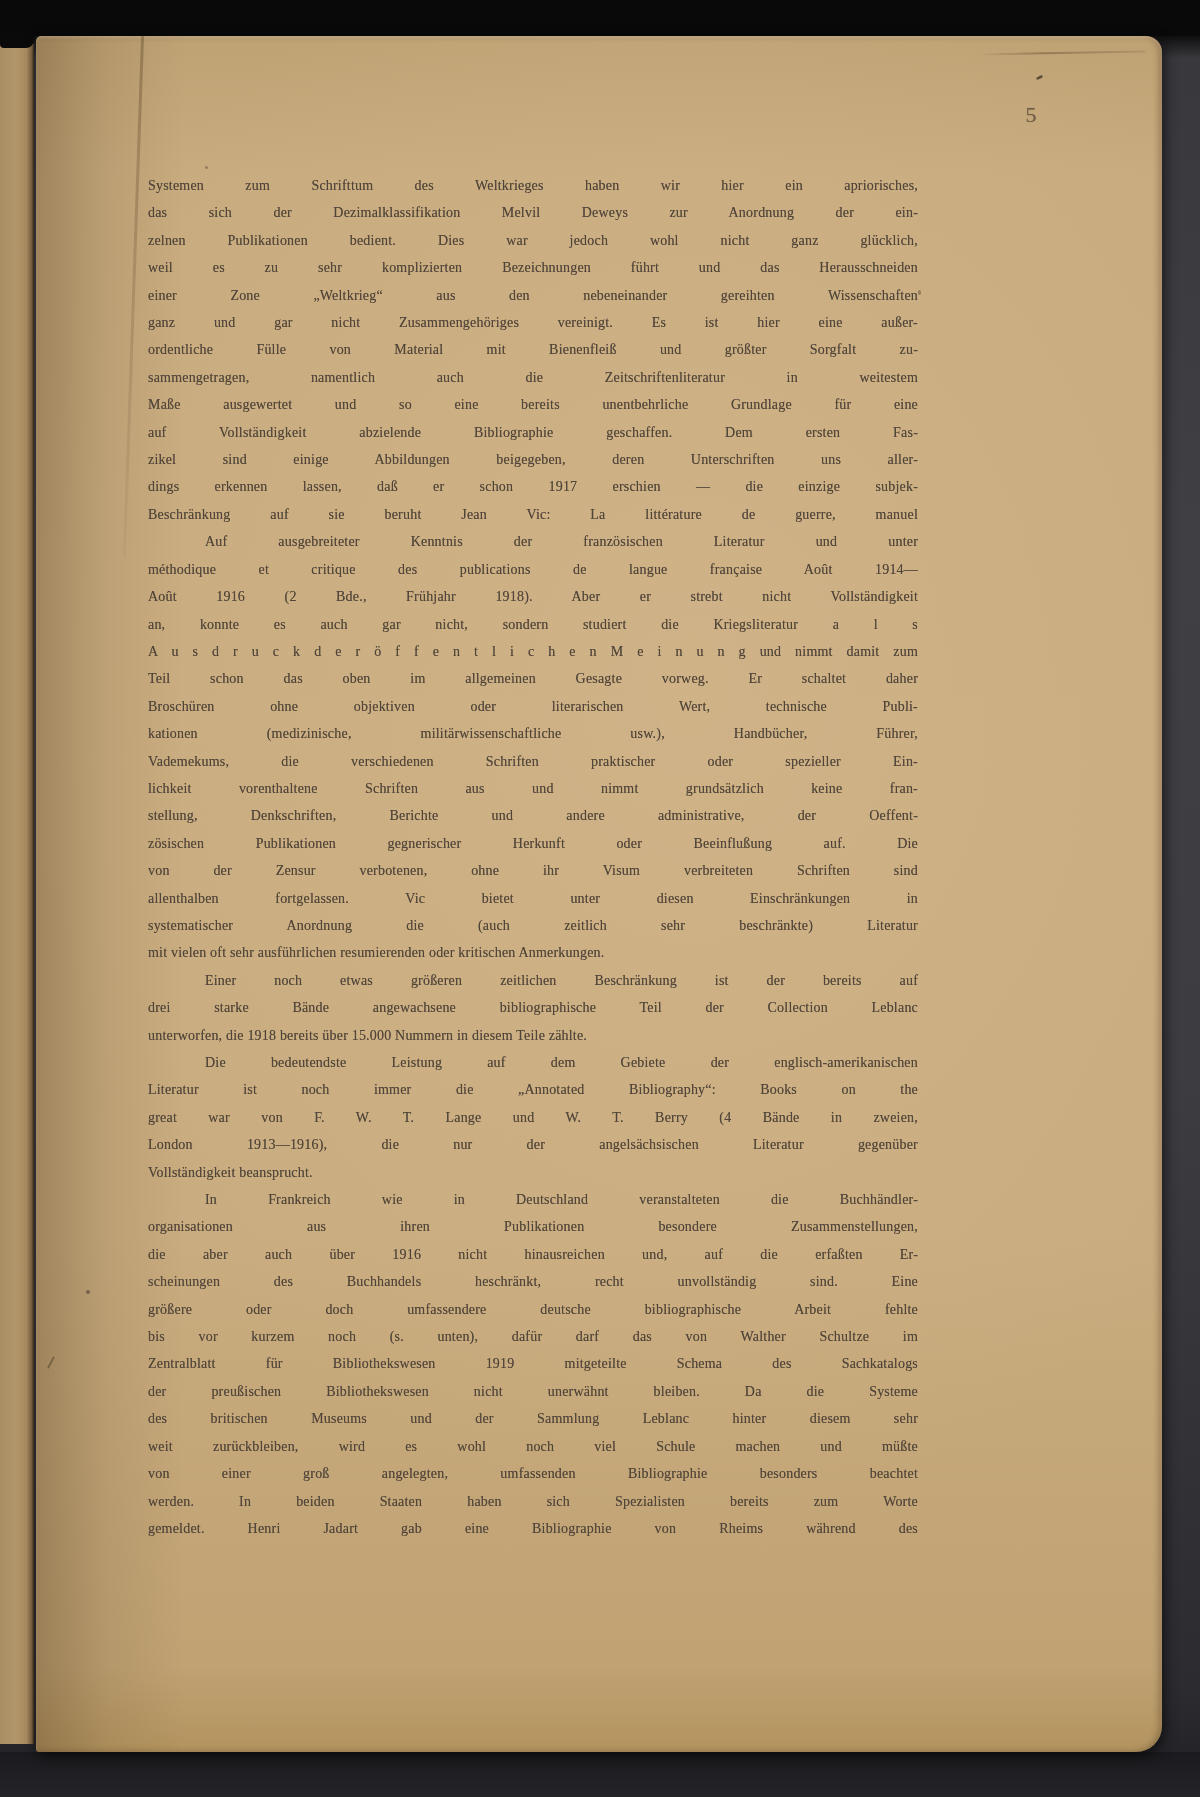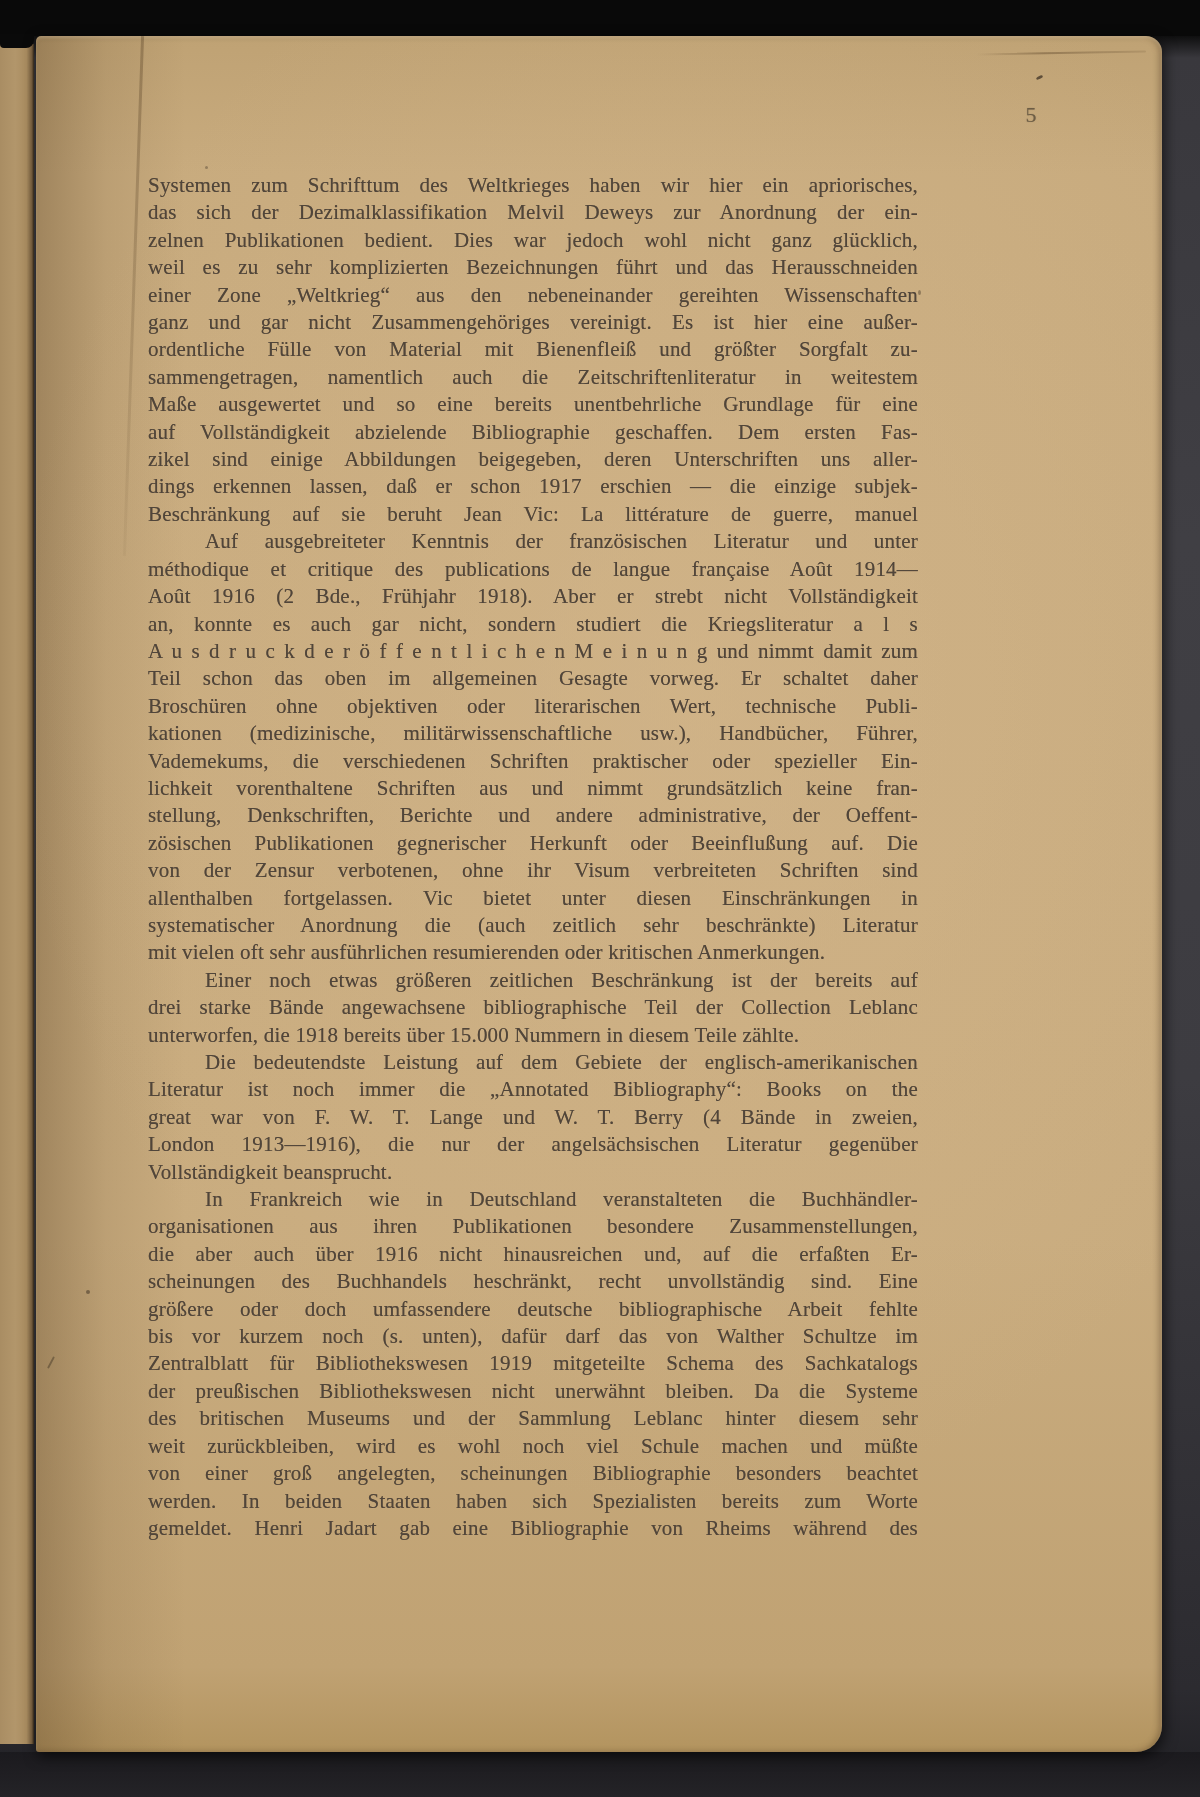--- a/index.html
+++ b/index.html
@@ -50,21 +50,21 @@
     background:linear-gradient(90deg, rgba(0,0,0,0), rgba(85,62,35,.4) 40%, rgba(85,62,35,.15));
     border-radius:2px; transform:rotate(-1deg);
   }
   .page-number {
     position:absolute; left:975px; top:66px; width:40px;
     font-size:22px; color:#6d5d45; text-align:center;
     text-shadow:0 0 1px rgba(109,93,69,.5);
   }
   .text-block {
     position:absolute; left:112px; top:136px; width:770px;
-    font-size:21px; line-height:27.4px; color:#50453a;
+    font-size:14px; line-height:27.4px; color:#50453a;
     letter-spacing:.2px;
     text-shadow:0 0 .5px rgba(80,64,48,.55);
   }
   .paragraph { margin:0; }
   .tl { text-align:justify; text-align-last:justify; }
   .tl.pl { text-align-last:left; }
   .tl.ind { padding-left:57px; }
   
   .speck { position:absolute; background:rgba(62,50,36,.75); border-radius:50%; }
   .speck.s1 { left:1036px; top:76px;  width:7px; height:3px; transform:rotate(-25deg); }
@@ -136,21 +136,21 @@
           <div class="tl ind">In Frankreich wie in Deutschland veranstalteten die Buchhändler-</div>
           <div class="tl">organisationen aus ihren Publikationen besondere Zusammenstellungen,</div>
           <div class="tl">die aber auch über 1916 nicht hinausreichen und, auf die erfaßten Er-</div>
           <div class="tl">scheinungen des Buchhandels heschränkt, recht unvollständig sind. Eine</div>
           <div class="tl">größere oder doch umfassendere deutsche bibliographische Arbeit fehlte</div>
           <div class="tl">bis vor kurzem noch (s. unten), dafür darf das von Walther Schultze im</div>
           <div class="tl">Zentralblatt für Bibliothekswesen 1919 mitgeteilte Schema des Sachkatalogs</div>
           <div class="tl">der preußischen Bibliothekswesen nicht unerwähnt bleiben. Da die Systeme</div>
           <div class="tl">des britischen Museums und der Sammlung Leblanc hinter diesem sehr</div>
           <div class="tl">weit zurückbleiben, wird es wohl noch viel Schule machen und müßte</div>
-          <div class="tl">von einer groß angelegten, scheinungen Bibliographie besonders beachtet</div>
+          <div class="tl">von einer groß angelegten, umfassenden Bibliographie besonders beachtet</div>
           <div class="tl">werden. In beiden Staaten haben sich Spezialisten bereits zum Worte</div>
           <div class="tl">gemeldet. Henri Jadart gab eine Bibliographie von Rheims während des</div>
         </div>
       </div>
   </div>
 
   <div class="speck s1"></div>
   <div class="speck s2"></div>
   <div class="speck s3"></div>
   <div class="speck s4"></div>

